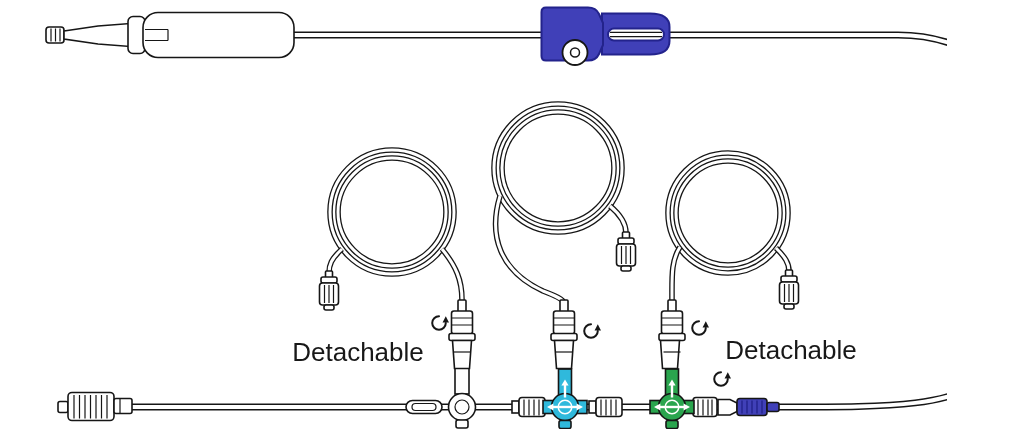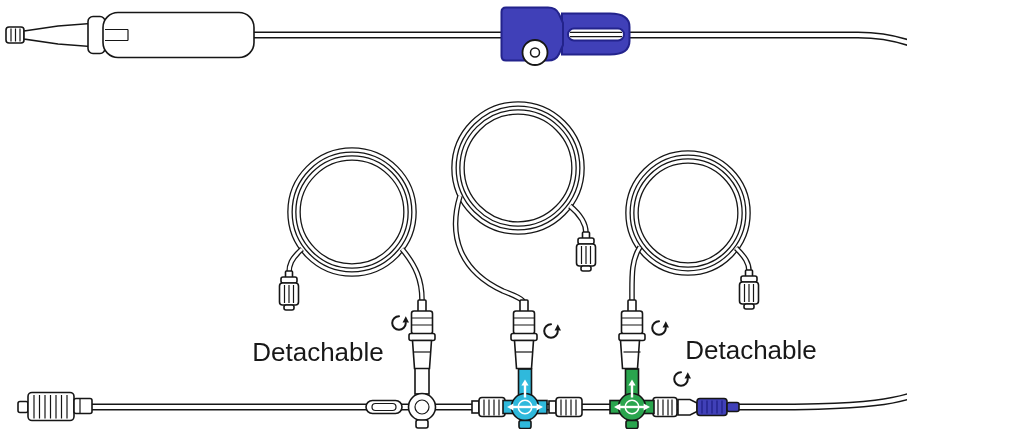--- a/index.html
+++ b/index.html
@@ -1,17 +1,17 @@
 <!DOCTYPE html>
 <html><head>
 <meta charset="utf-8">
 <style>
   html,body{margin:0;padding:0;background:#ffffff;}
   .stage{position:relative;width:907px;height:429px;background:#ffffff;overflow:hidden;
-         font-family:"Liberation Sans",sans-serif;}
+         font-family:"Liberation Sans",sans-serif;margin-left:40px;}
   svg{display:block;}
   .wht{fill:#ffffff;stroke:#161616;stroke-width:1.6;}
   .det{fill:none;stroke:#161616;stroke-width:1.2;}
   .tO{fill:none;stroke:#161616;stroke-width:7;}
   .tI{fill:none;stroke:#ffffff;stroke-width:4;}
   .cO{fill:none;stroke:#161616;stroke-width:5.6;}
   .cI{fill:none;stroke:#ffffff;stroke-width:3;}
   .knurl{fill:none;stroke:#161616;stroke-width:1.2;}
   .clampstroke{stroke:#23238c;stroke-width:2;}
   .capknurl{fill:none;stroke:#23238c;stroke-width:1.4;}

